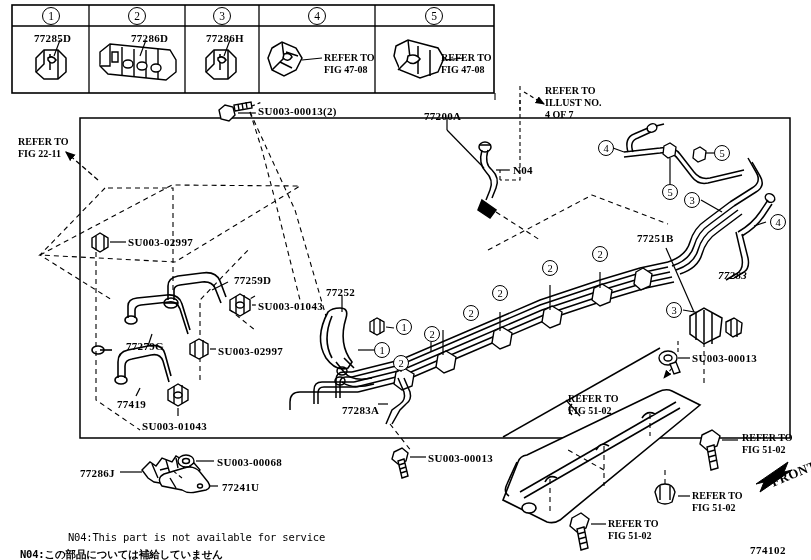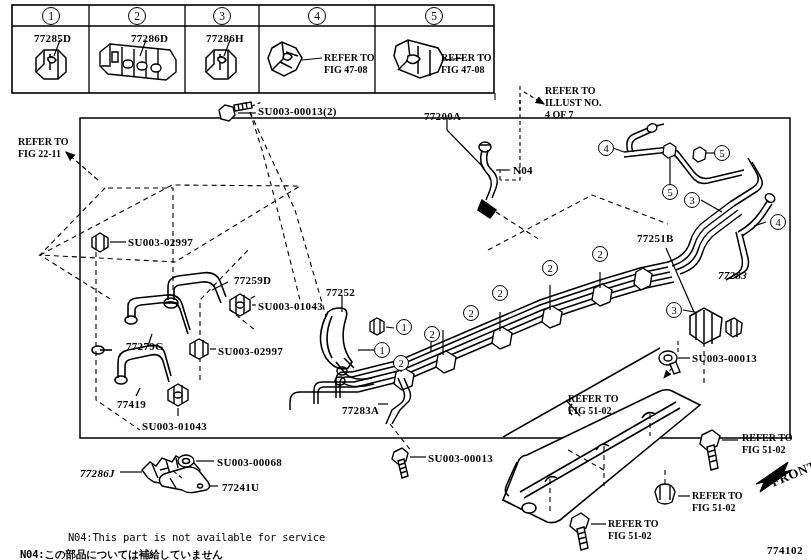--- a/index.html
+++ b/index.html
@@ -51,21 +51,21 @@
     position:absolute;
     width:18px;height:18px;border:1.4px solid #000;border-radius:50%;
     background:#fff;
     font-family:"Liberation Serif", serif;
     font-size:11.5px;font-weight:normal;
     display:flex;align-items:center;justify-content:center;
     box-sizing:border-box;
   }
   .circnum.sm{width:16px;height:16px;font-size:10.5px;}
   .drawno{
-    position:absolute;right:8px;bottom:4px;
+    position:absolute;right:25px;bottom:4px;
     font-family:"Liberation Serif", serif;
     font-weight:bold;font-size:11px;letter-spacing:0.5px;
   }
   .frontlbl{
     position:absolute;
     font-family:"Liberation Serif", serif;
     font-weight:bold;font-size:13px;
     transform:rotate(-22deg);
     letter-spacing:0.5px;
   }
@@ -506,21 +506,21 @@
   <div class="lbl" style="left:326px;top:286px;">77252</div>
   <div class="lbl" style="left:126px;top:340px;">77279G</div>
   <div class="lbl" style="left:218px;top:345px;">SU003-02997</div>
   <div class="lbl" style="left:117px;top:398px;">77419</div>
   <div class="lbl" style="left:142px;top:420px;">SU003-01043</div>
   <div class="lbl" style="left:342px;top:404px;">77283A</div>
   <div class="lbl" style="left:637px;top:232px;">77251B</div>
   <div class="lbl" style="left:718px;top:269px;font-style:italic;">77283</div>
   <div class="lbl" style="left:692px;top:352px;">SU003-00013</div>
   <div class="lbl" style="left:428px;top:452px;">SU003-00013</div>
-  <div class="lbl" style="left:80px;top:467px;font-style:italic;">77286J</div>
+  <div class="lbl" style="left:80px;top:467px;">77286J</div>
   <div class="lbl" style="left:217px;top:456px;">SU003-00068</div>
   <div class="lbl" style="left:222px;top:481px;">77241U</div>
 
   <div class="circnum sm" style="left:396px;top:319px;">
       <span>1</span>
     </div>
   <div class="circnum sm" style="left:374px;top:342px;">
       <span>1</span>
     </div>
   <div class="circnum sm" style="left:424px;top:326px;">

